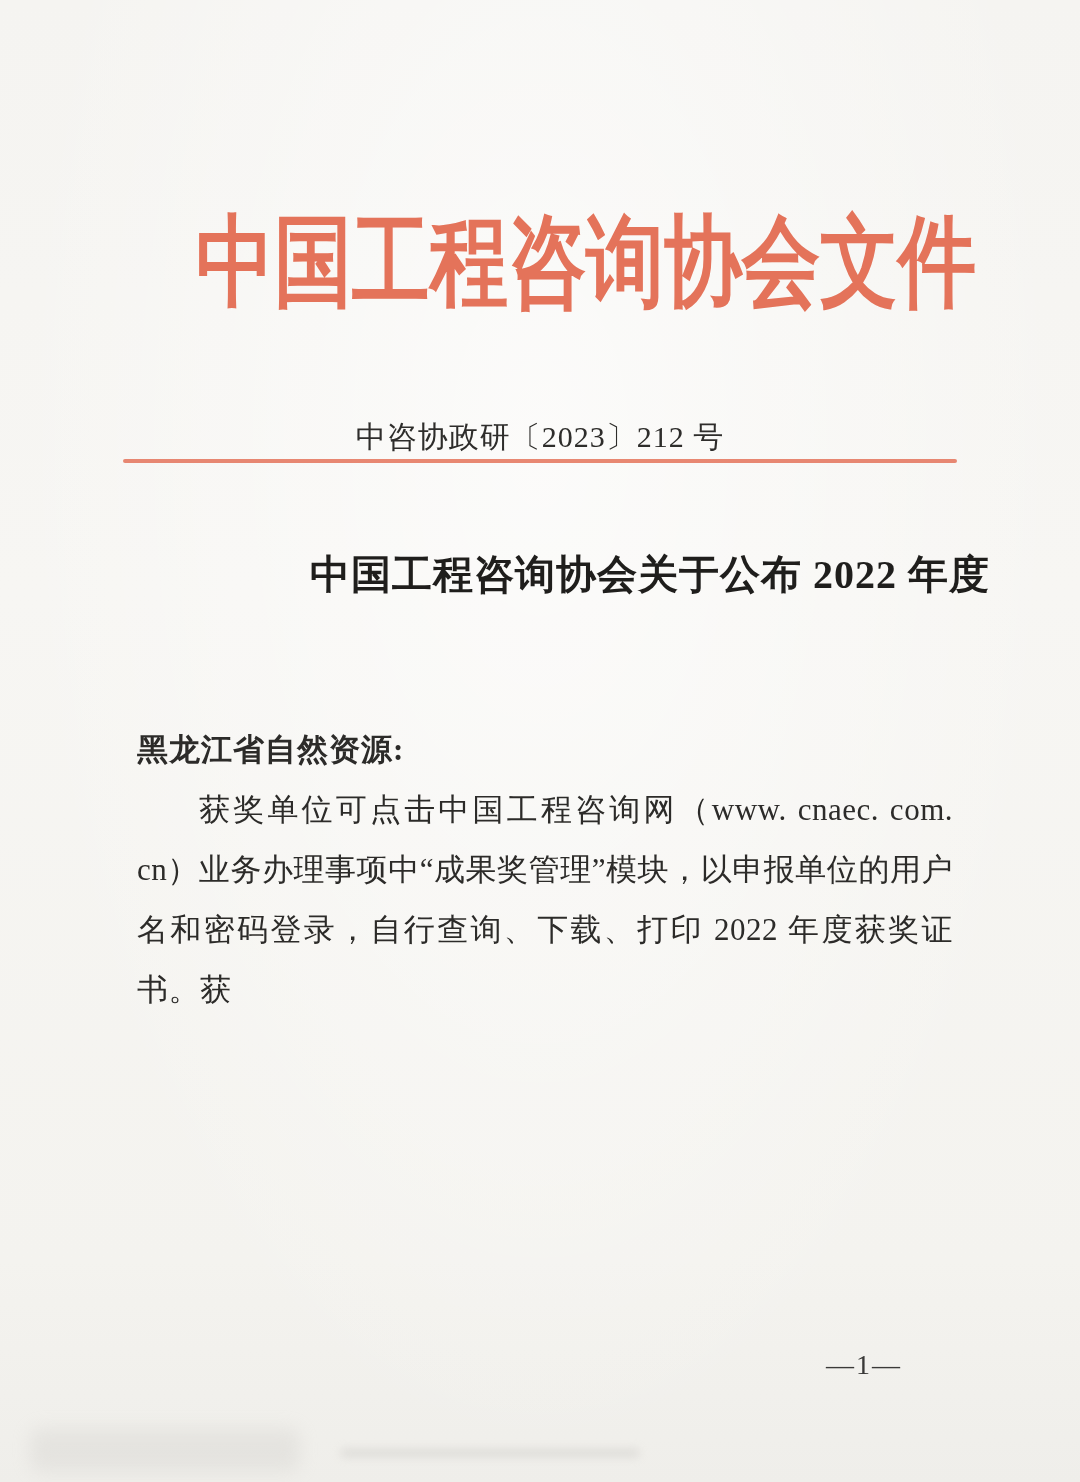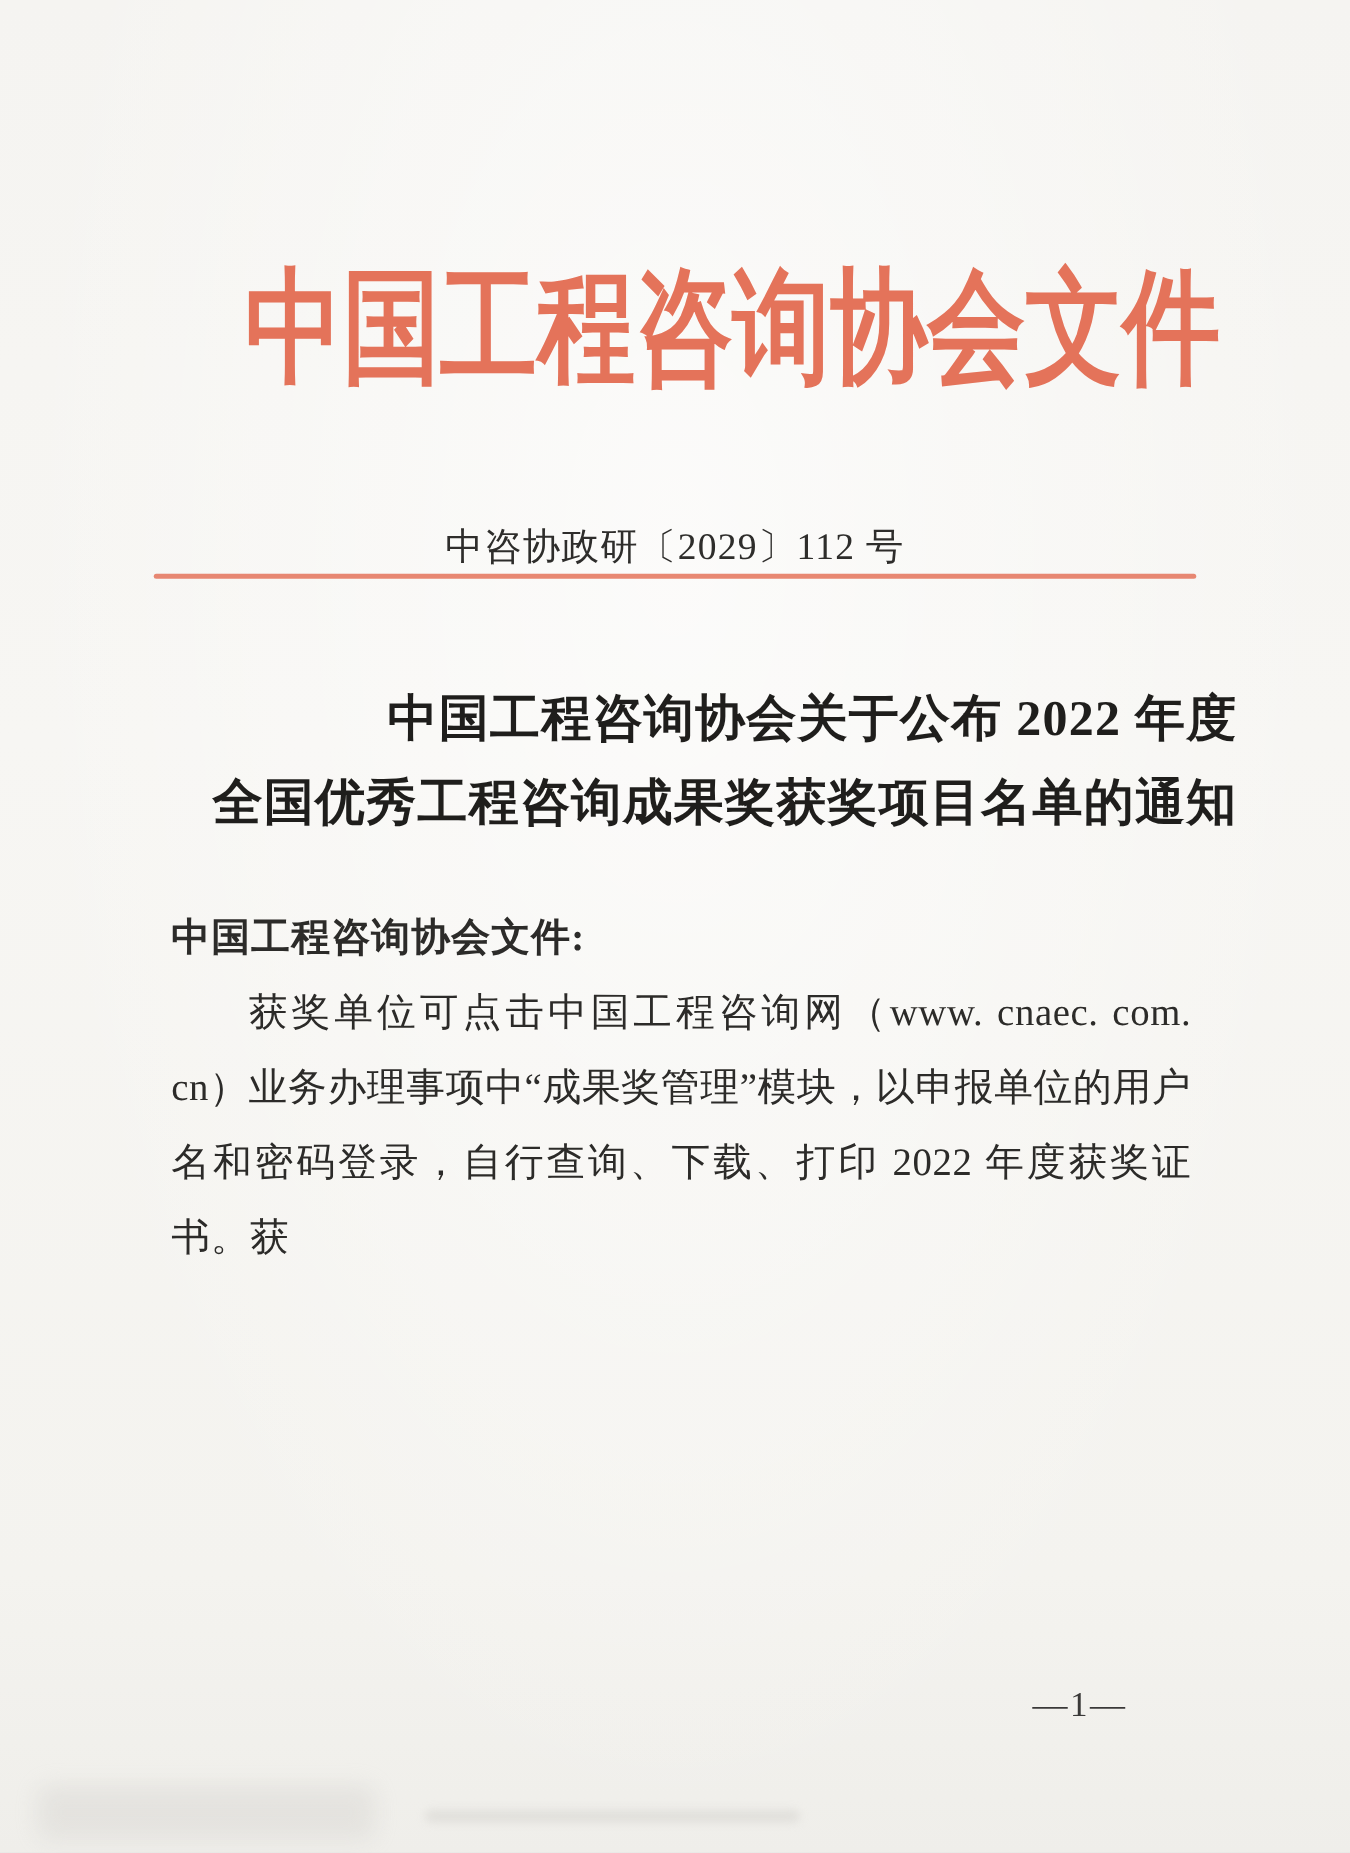--- a/index.html
+++ b/index.html
@@ -121,31 +121,30 @@
 </style>
 </head>
 <body>
 
 <div class="page">
 
   <div class="letterhead">
     <span class="inner">中国工程咨询协会文件</span>
   </div>
 
-  <div class="doc-number">中咨协政研〔2029〕112 号</div>
+  <div class="doc-number">中咨协政研〔2023〕212 号</div>
 
   <div class="red-divider"></div>
 
   <div class="doc-title">
     <div>中国工程咨询协会关于公布 2022 年度</div>
-    <div>全国优秀工程咨询成果奖获奖项目名单的通知</div>
   </div>
 
   <div class="body-block">
-    <p class="salutation">中国工程咨询协会文件:</p>
+    <p class="salutation">黑龙江省自然资源:</p>
     <p class="para">获奖单位可点击中国工程咨询网（www. cnaec. com. cn）业务办理事项中“成果奖管理”模块，以申报单位的用户名和密码登录，自行查询、下载、打印 2022 年度获奖证书。获</p>
   </div>
 
   <div class="page-number">—1—</div>
 
   <div class="scan-artifact-1"></div>
   <div class="scan-artifact-2"></div>
 
 </div>
 

